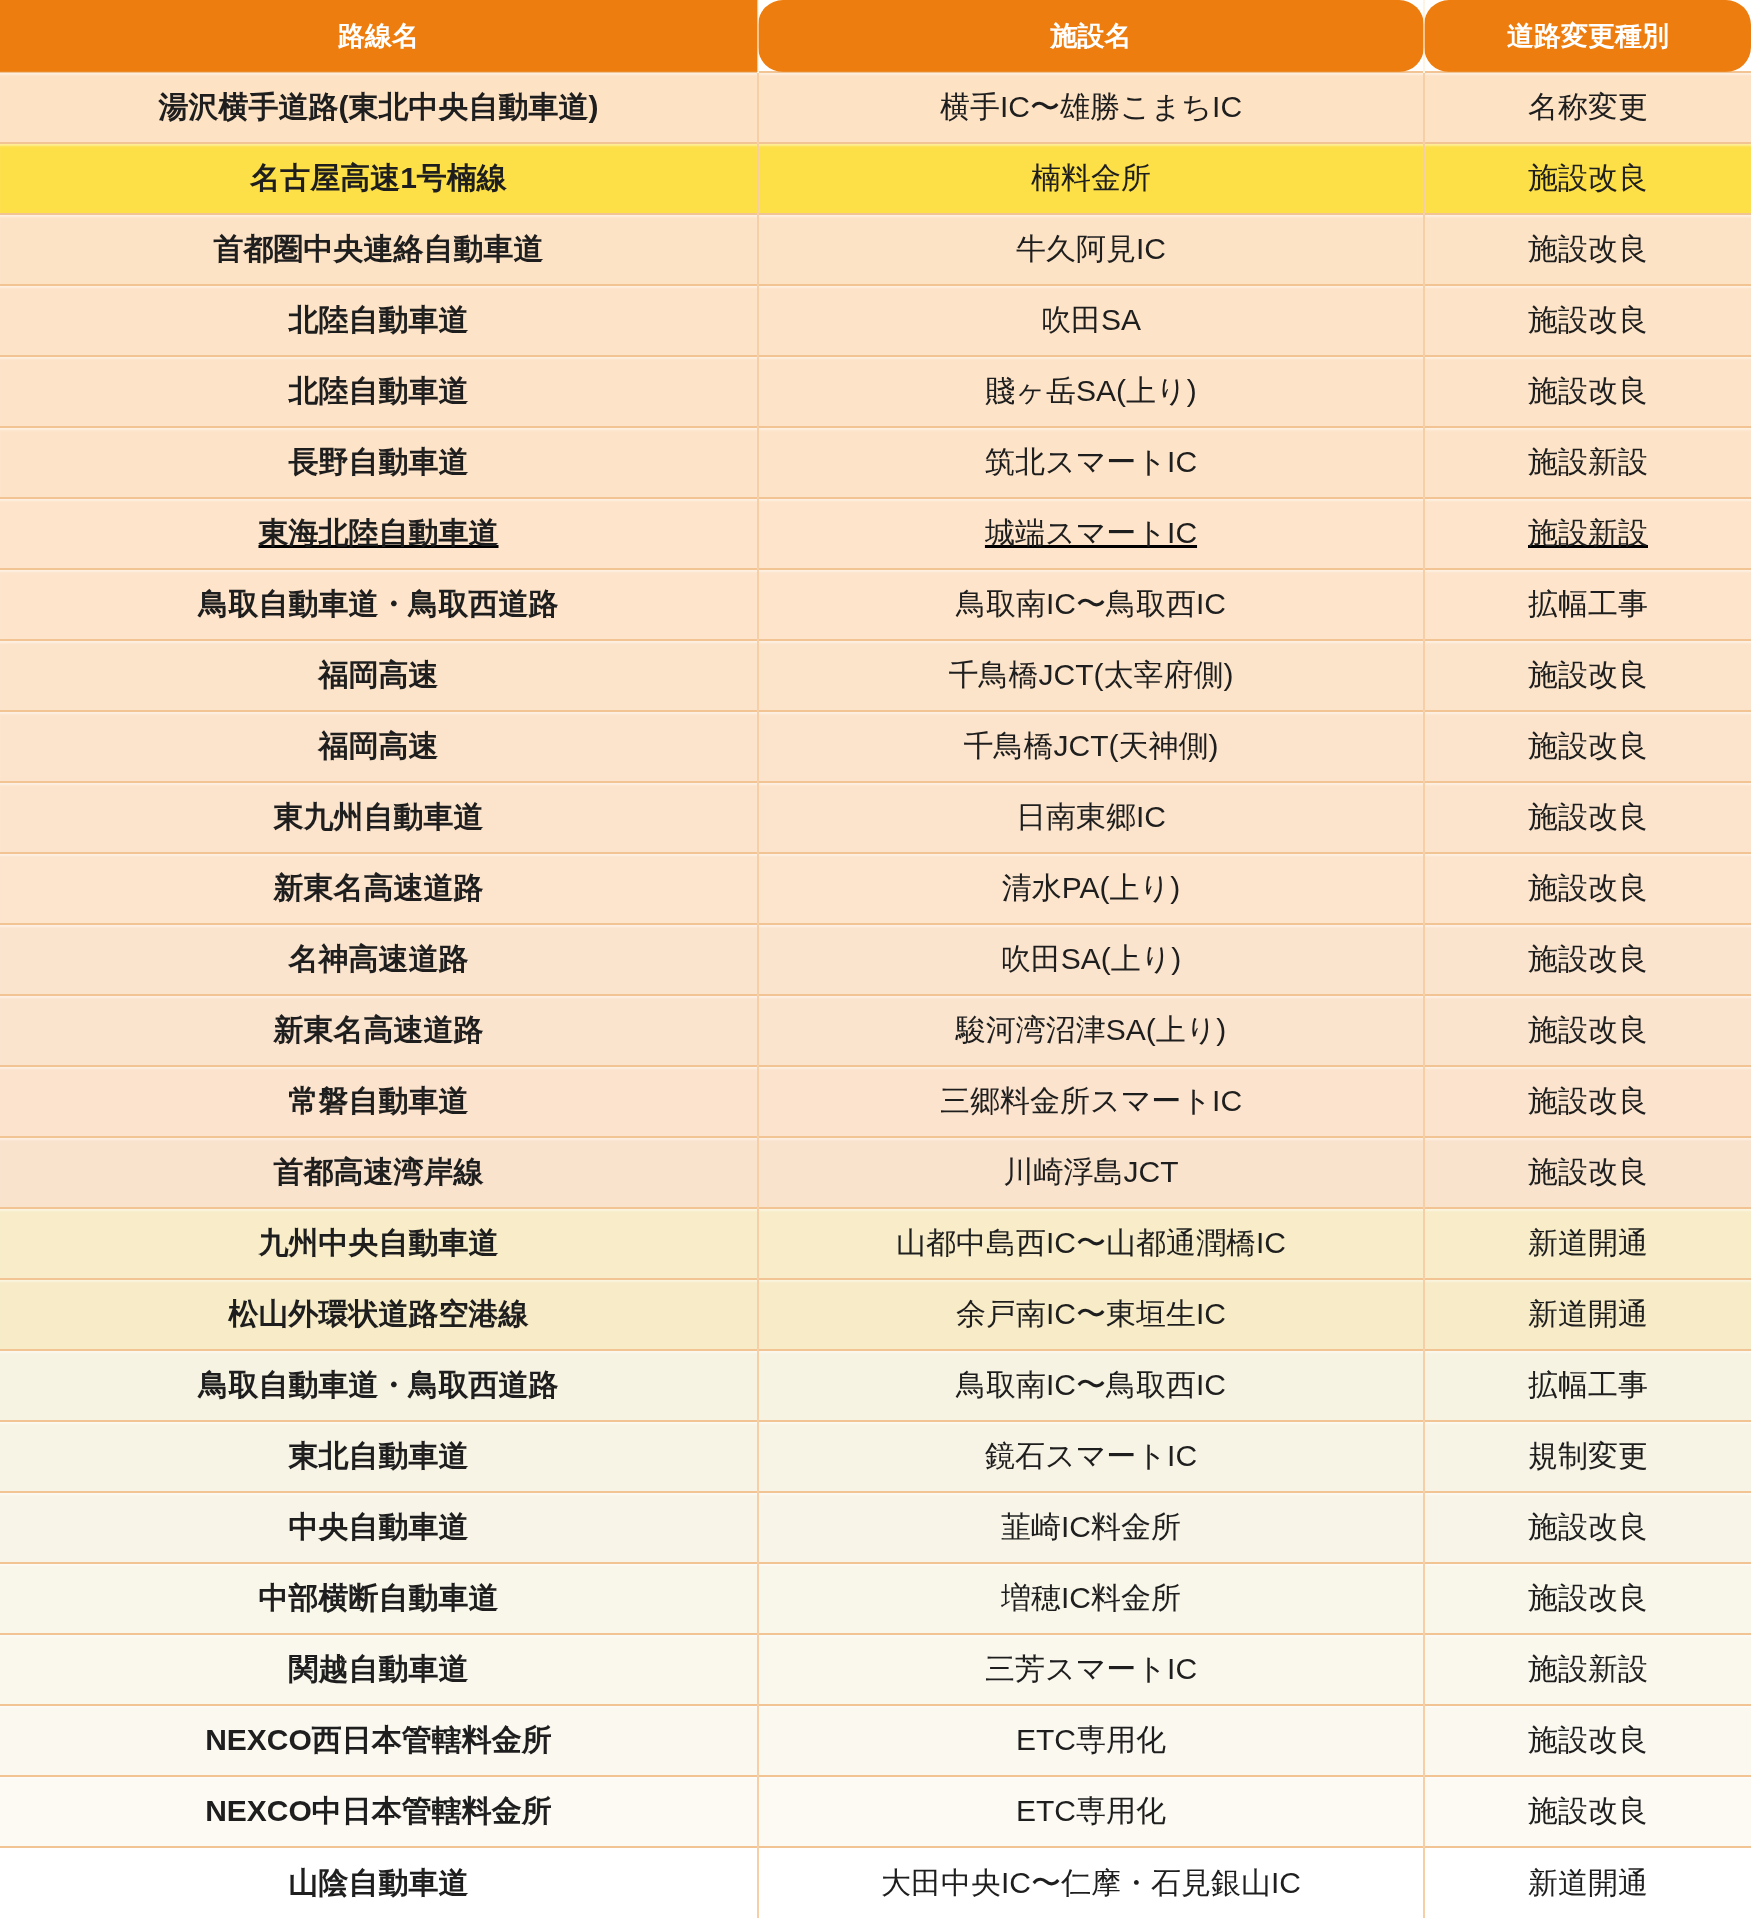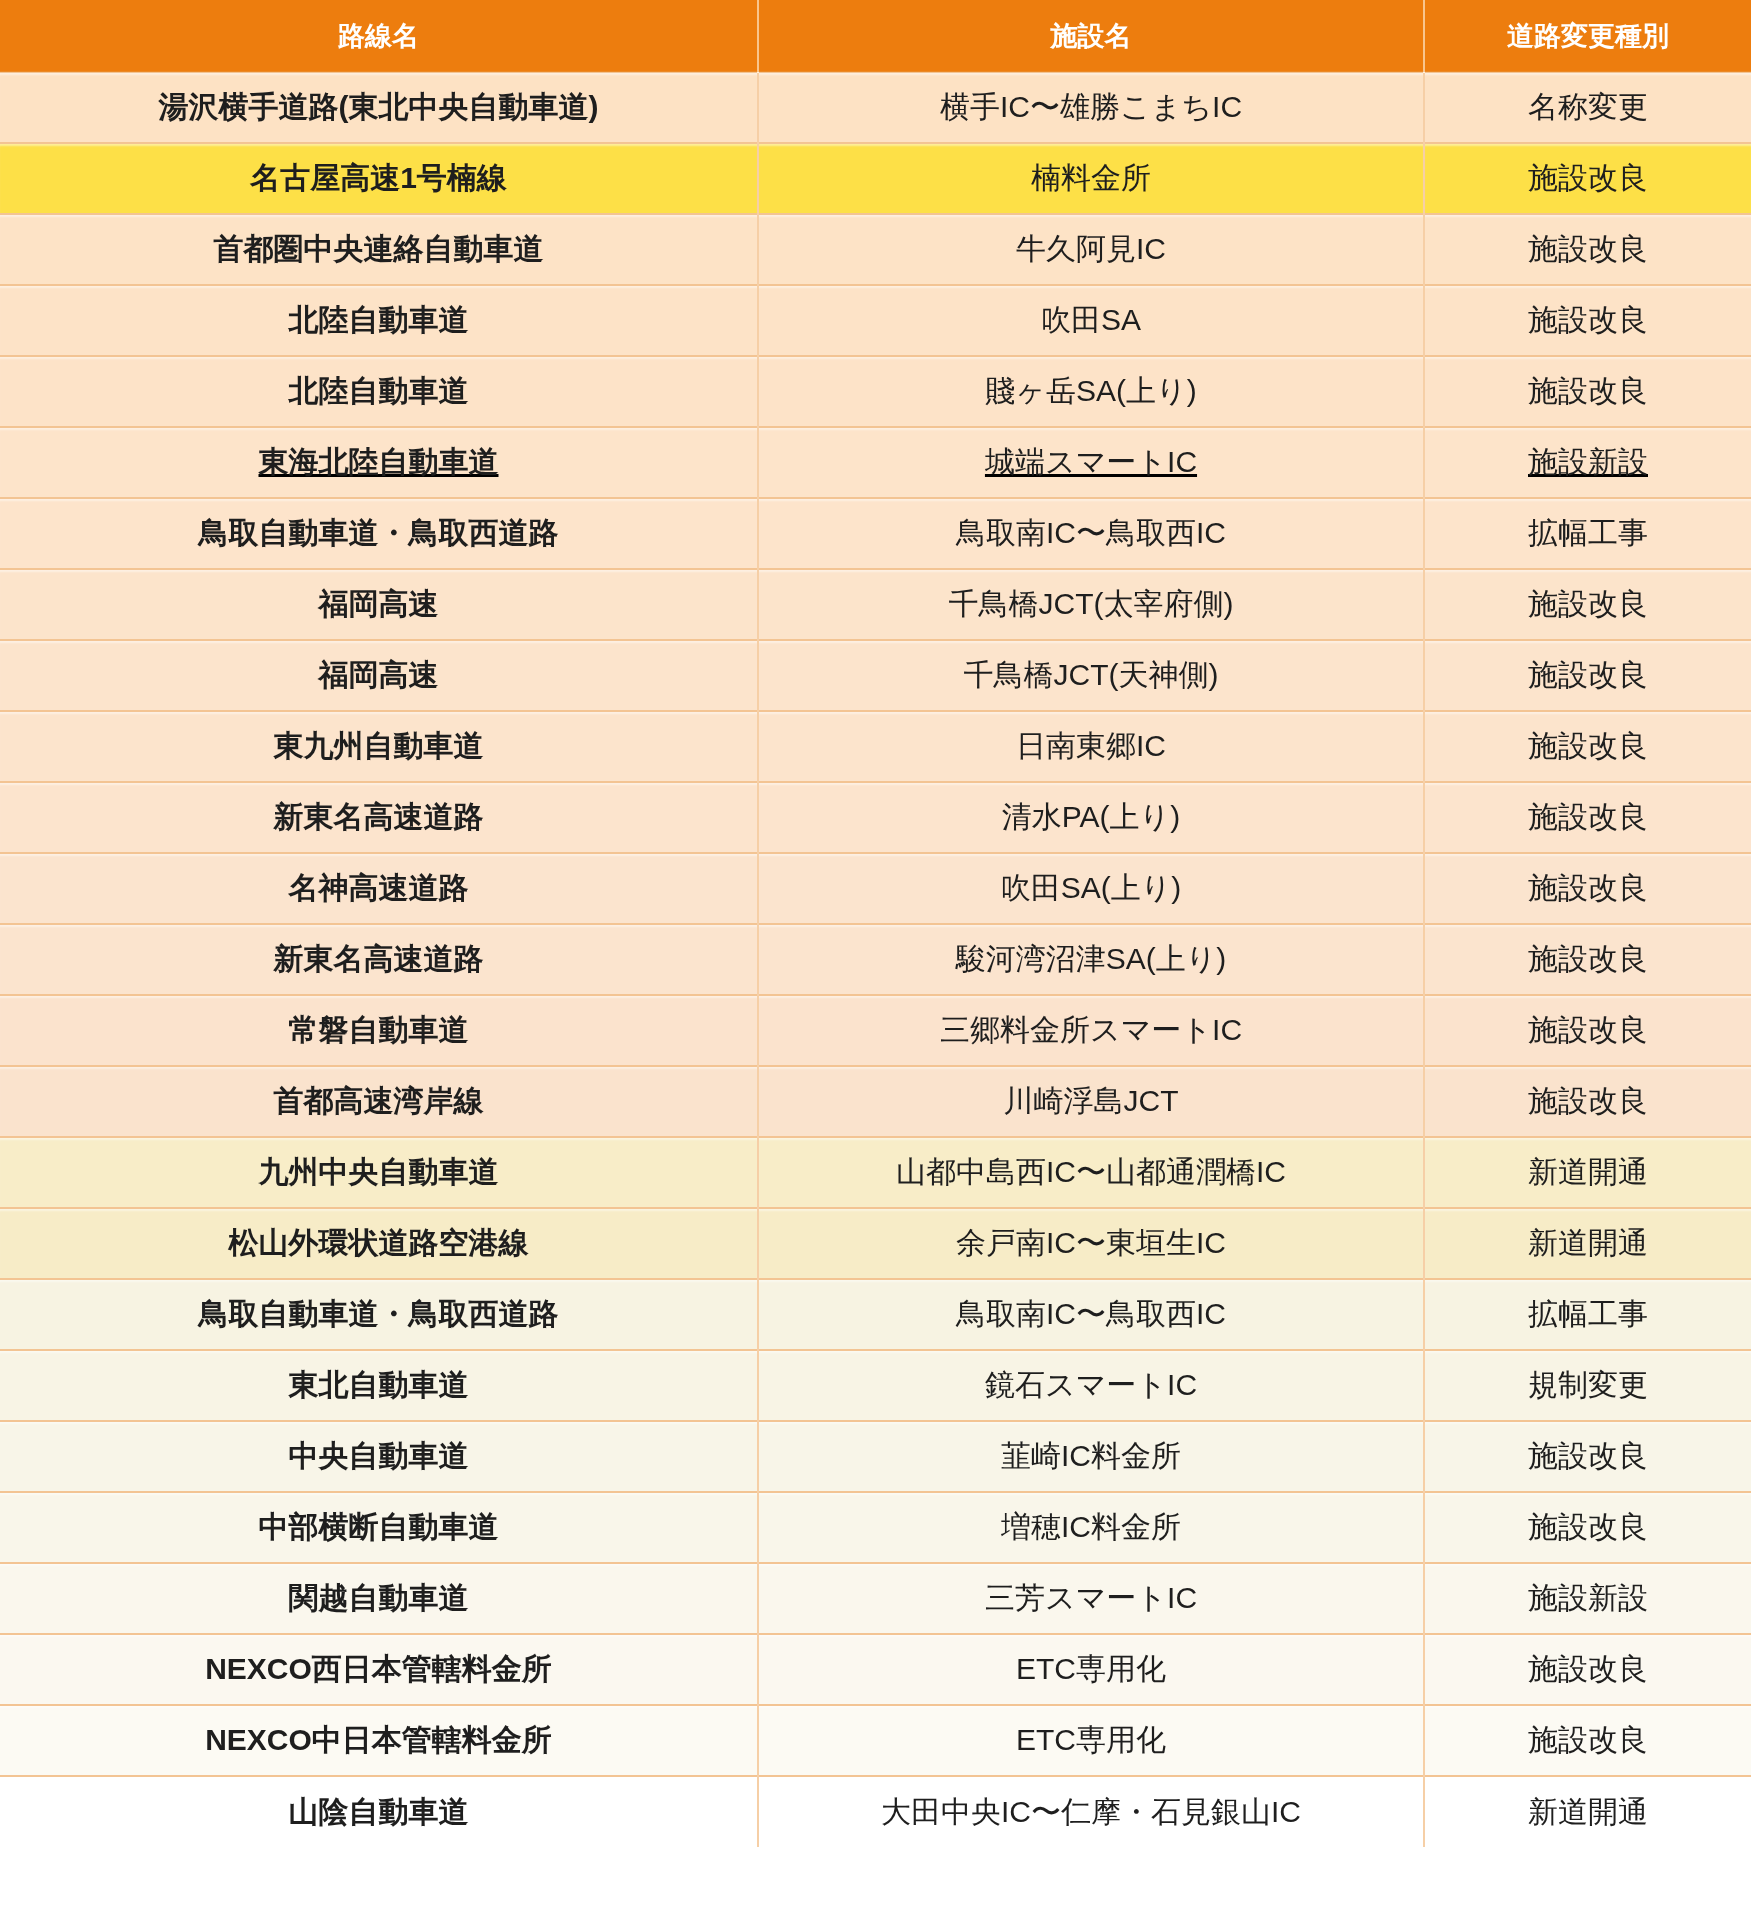--- a/index.html
+++ b/index.html
@@ -26,20 +26,21 @@
     background: #ed7d0e;
     color: #ffffff;
     font-size: 27px;
     font-weight: bold;
     text-align: center;
     vertical-align: middle;
     padding: 0;
   }
   thead th + th {
     border-left: 2px solid rgba(255, 236, 210, 0.65);
+    border-radius: 25px;
   }
 
   tbody tr { height: 71px; }
   tbody td {
     text-align: center;
     vertical-align: middle;
     font-size: 30px;
     color: #1e1e1e;
     padding: 0 10px;
     border-top: 2px solid rgba(234, 148, 58, 0.55);
@@ -87,20 +88,25 @@
       <tr style="background: rgb(253, 227, 199);">
         <td class="c-route">北陸自動車道</td>
         <td class="c-facility">吹田SA</td>
         <td class="c-type">施設改良</td>
       </tr>
       <tr style="background: rgb(253, 227, 200);">
         <td class="c-route">北陸自動車道</td>
         <td class="c-facility">賤ヶ岳SA(上り)</td>
         <td class="c-type">施設改良</td>
       </tr>
+      <tr style="background: rgb(253, 228, 201);">
+        <td class="c-route">長野自動車道</td>
+        <td class="c-facility">筑北スマートIC</td>
+        <td class="c-type">施設新設</td>
+      </tr>
       <tr style="background: rgb(253, 228, 202); text-decoration: underline;">
         <td class="c-route">東海北陸自動車道</td>
         <td class="c-facility">城端スマートIC</td>
         <td class="c-type">施設新設</td>
       </tr>
       <tr style="background: rgb(253, 228, 203);">
         <td class="c-route">鳥取自動車道・鳥取西道路</td>
         <td class="c-facility">鳥取南IC〜鳥取西IC</td>
         <td class="c-type">拡幅工事</td>
       </tr>

